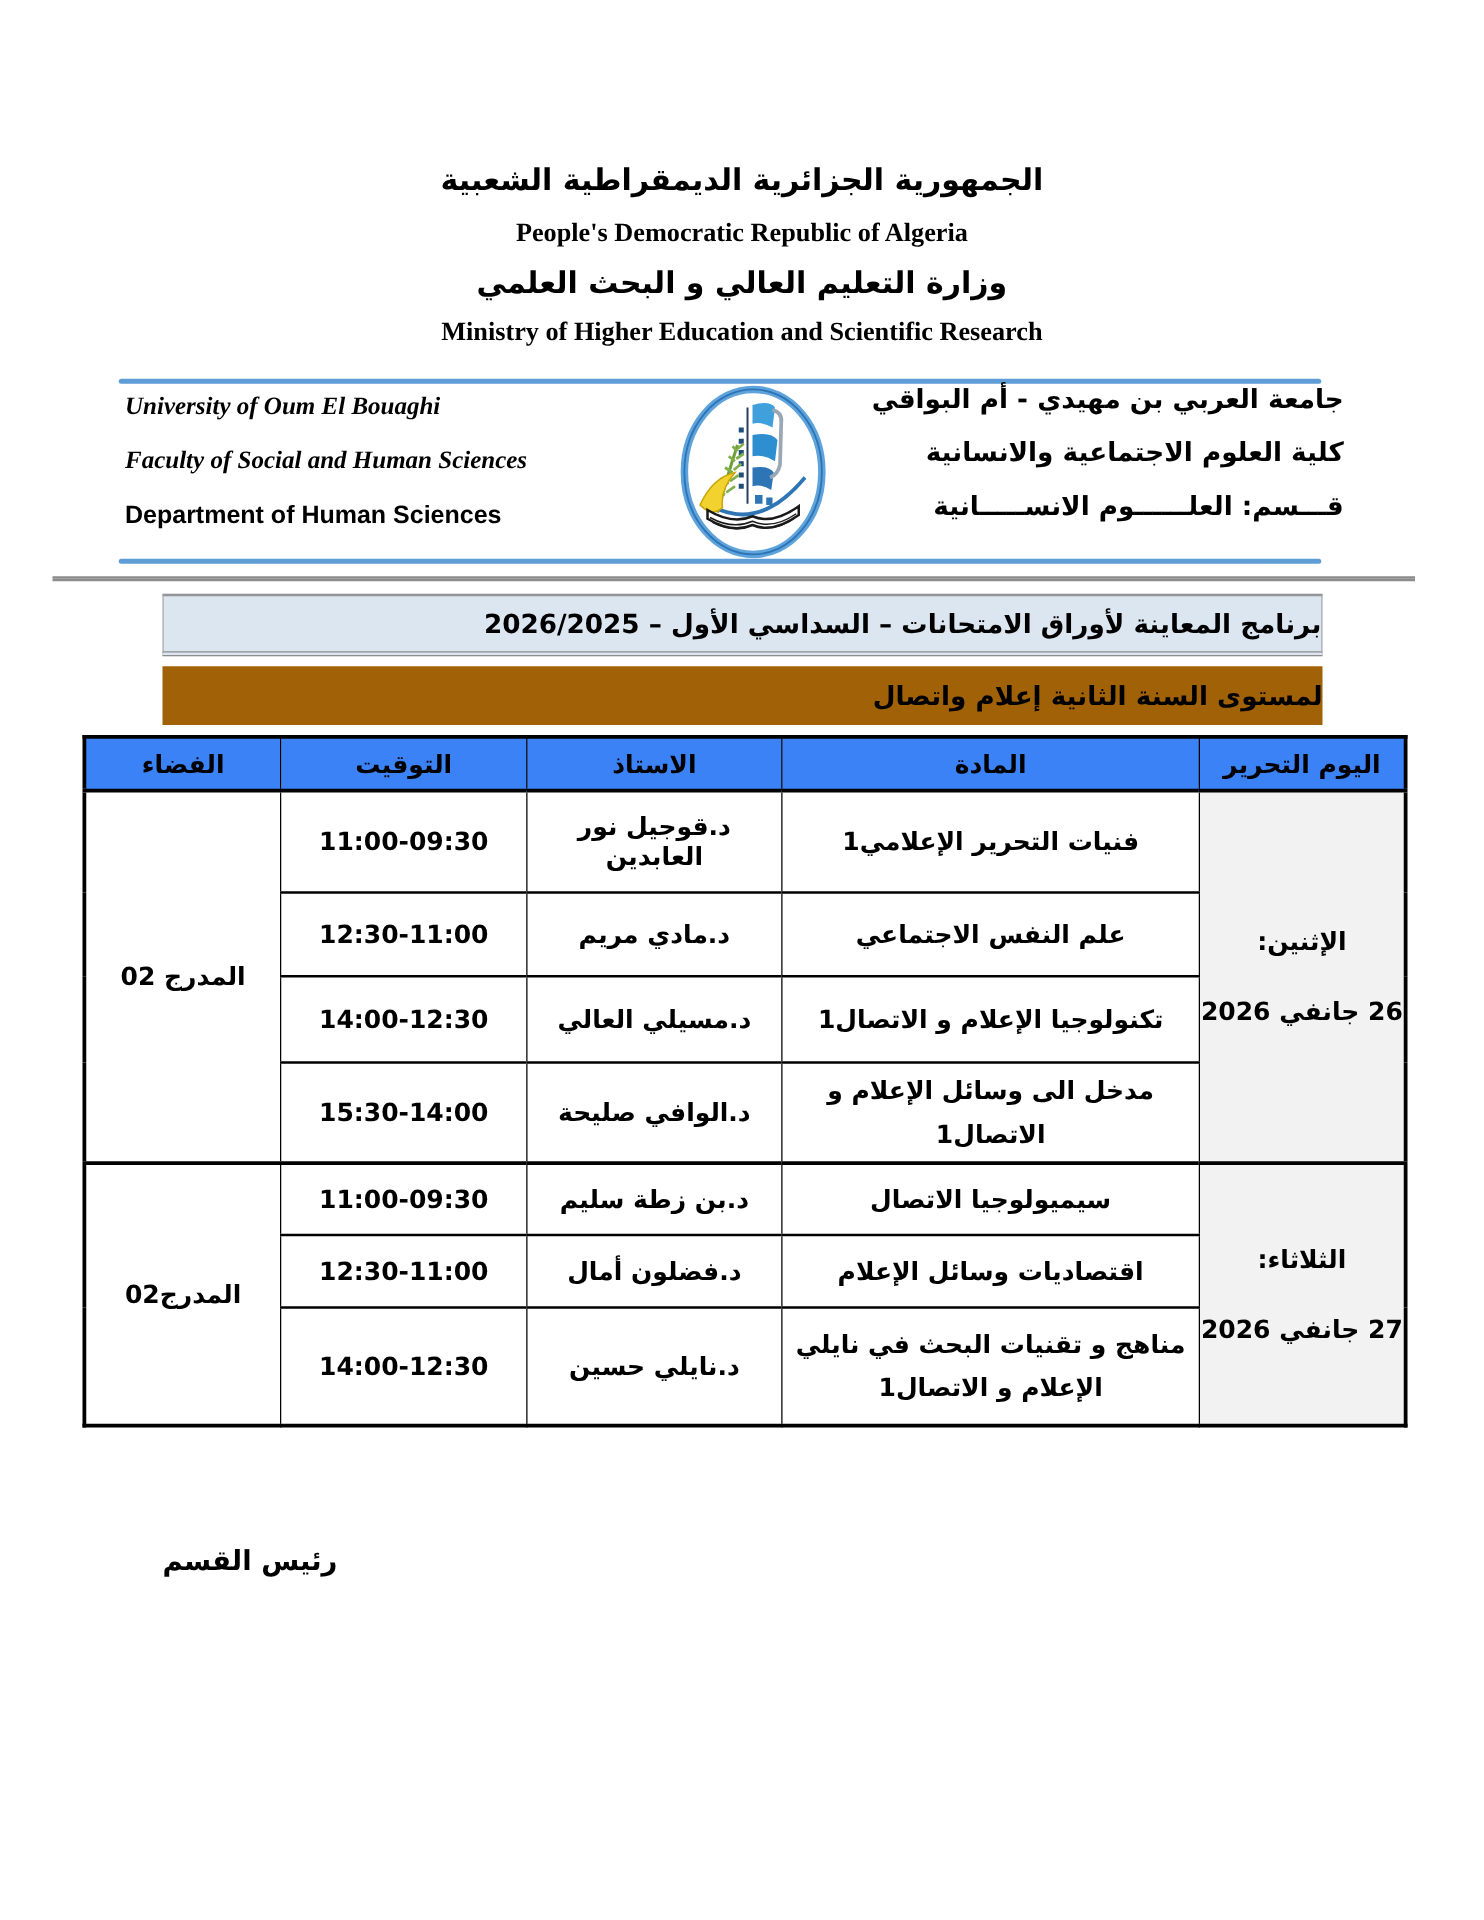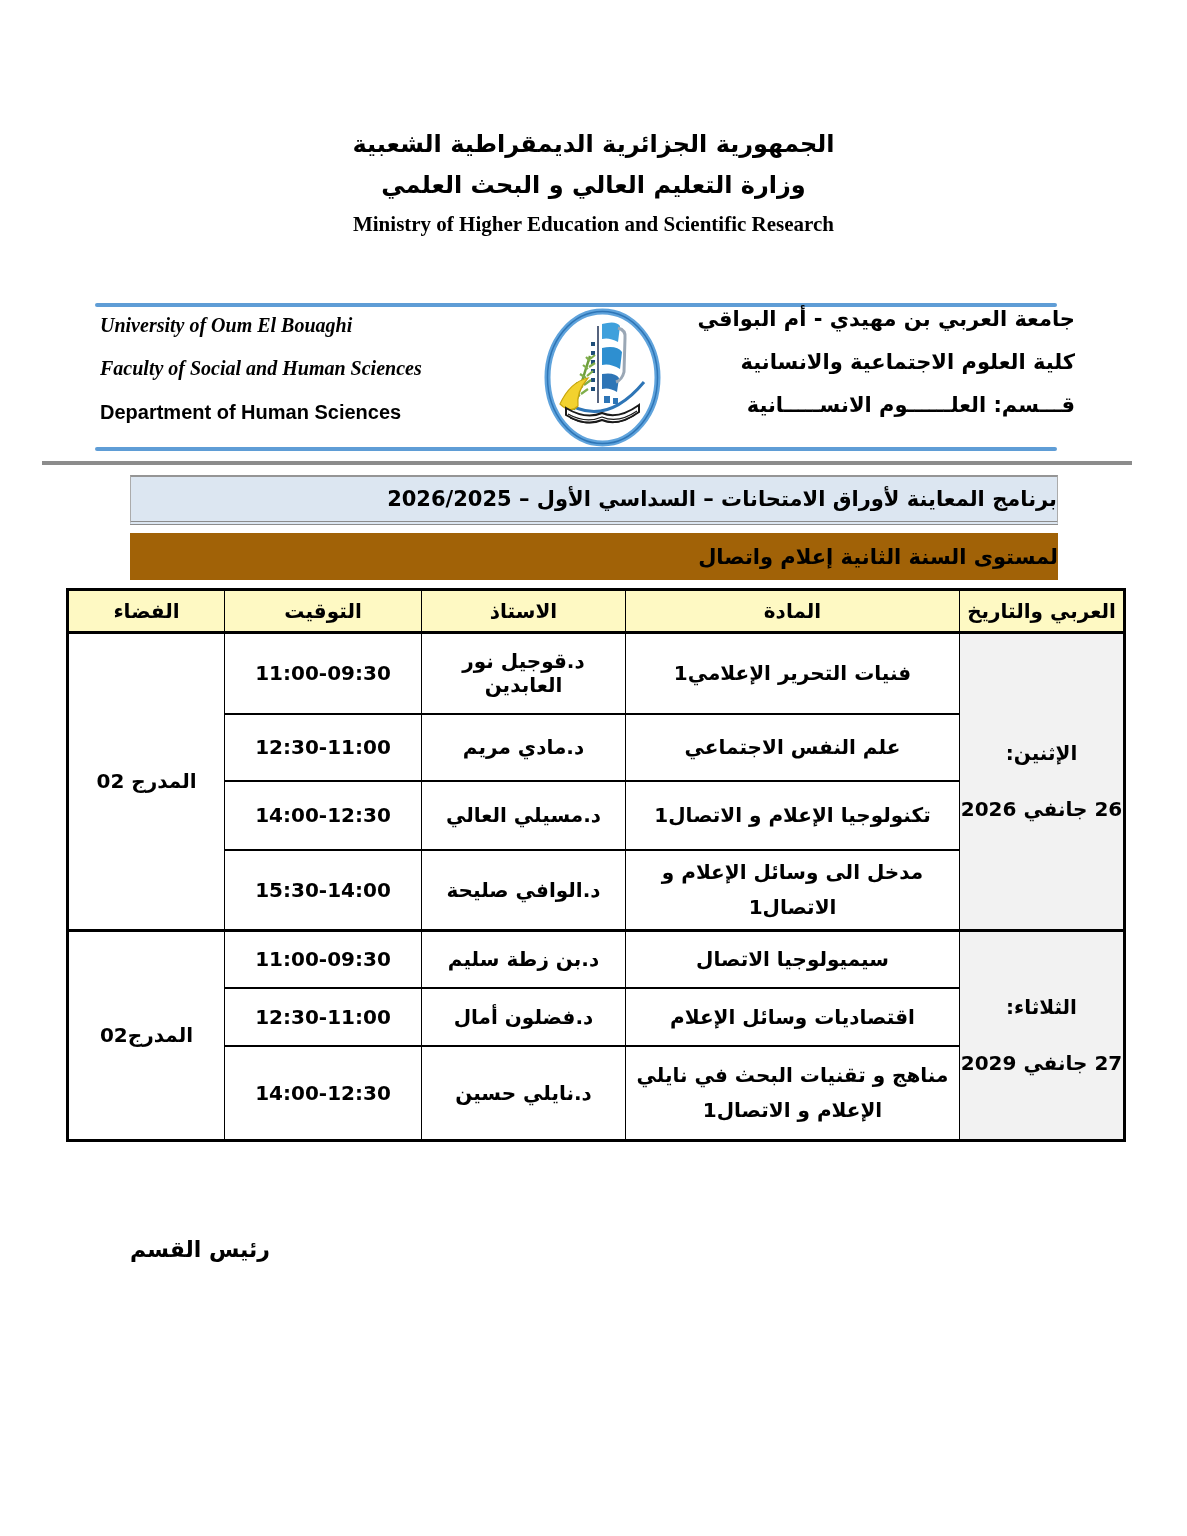--- a/index.html
+++ b/index.html
@@ -42,38 +42,39 @@
   .bar.blue { top:475px; height:50px; background:#DCE6F1;
     border-top:2px solid #959595; border-left:1px solid #ababab; border-right:1px solid #ababab;
     border-bottom:4px double #8c8c8c; }
   .bar.peach { top:533px; height:47px; background:#a16207; }
 
   
   table.exam { position:absolute; left:66px; top:588px; width:1057px;
     border-collapse:collapse; direction:rtl; table-layout:fixed; }
   table.exam, table.exam th, table.exam td { border:1px solid #000; }
   table.exam { border:3px solid #000; }
-  table.exam thead th { background:#fef9c3; border-bottom:3px solid #000; height:43px;
+  table.exam thead th { background:#3b82f6; border-bottom:3px solid #000; height:43px;
     font-size:20px; font-weight:bold; text-align:center; }
   table.exam td { text-align:center; vertical-align:middle; font-weight:bold; font-size:20px; }
   tr.sub td { border-top:2px solid #000; }
   tr.group-start td { border-top:3px solid #000; }
   td.day-cell { background:#F2F2F2; }
   td.time-cell { direction:ltr; }
   .day-inner { display:flex; flex-direction:column; align-items:center; gap:32px; }
   .subject-cell { padding:4px 10px; line-height:1.75; }
 
   
   .signature { position:absolute; left:130px; top:1237px; font-size:22px; font-weight:bold; direction:rtl; }
 </style>
 </head>
 <body>
 
 <div class="top-header">
   <div class="ar-line1">الجمهورية الجزائرية الديمقراطية الشعبية</div>
+  <div class="en-line1">People's Democratic Republic of Algeria</div>
   <div class="ar-line2">وزارة التعليم العالي و البحث العلمي</div>
   <div class="en-line2">Ministry of Higher Education and Scientific Research</div>
 </div>
 
 <div class="rule-blue top"></div>
 
 <div class="inst-left">
   <div class="l1">University of Oum El Bouaghi</div>
   <div class="l2">Faculty of Social and Human Sciences</div>
   <div class="l3">Department of Human Sciences</div>
@@ -132,21 +133,21 @@
 <table class="exam">
   <colgroup>
     <col style="width:165px">
       <col style="width:334px">
       <col style="width:204px">
       <col style="width:197px">
       <col style="width:157px">
   </colgroup>
   <thead>
     <tr>
-      <th>العربي والتاريخ</th>
+      <th>اليوم التحرير</th>
       <th>المادة</th>
       <th>الاستاذ</th>
       <th>التوقيت</th>
       <th>الفضاء</th>
     </tr>
   </thead>
   <tbody>
 
     <tr style="height:81px">
       <td class="day-cell" rowspan="4">
@@ -173,21 +174,21 @@
     <tr class="sub" style="height:77px">
       <td class="subject-cell">مدخل الى وسائل الإعلام و الاتصال1</td>
       <td>د.الوافي صليحة</td>
       <td class="time-cell">15:30-14:00</td>
     </tr>
 
     <tr class="group-start" style="height:58px">
       <td class="day-cell" rowspan="3">
         <div class="day-inner">
           <span>الثلاثاء:</span>
-          <span>27 جانفي 2029</span>
+          <span>27 جانفي 2026</span>
         </div>
       </td>
       <td class="subject-cell">سيميولوجيا الاتصال</td>
       <td>د.بن زطة سليم</td>
       <td class="time-cell">11:00-09:30</td>
       <td rowspan="3">المدرج02</td>
     </tr>
     <tr class="sub" style="height:58px">
       <td class="subject-cell">اقتصاديات وسائل الإعلام</td>
       <td>د.فضلون أمال</td>

